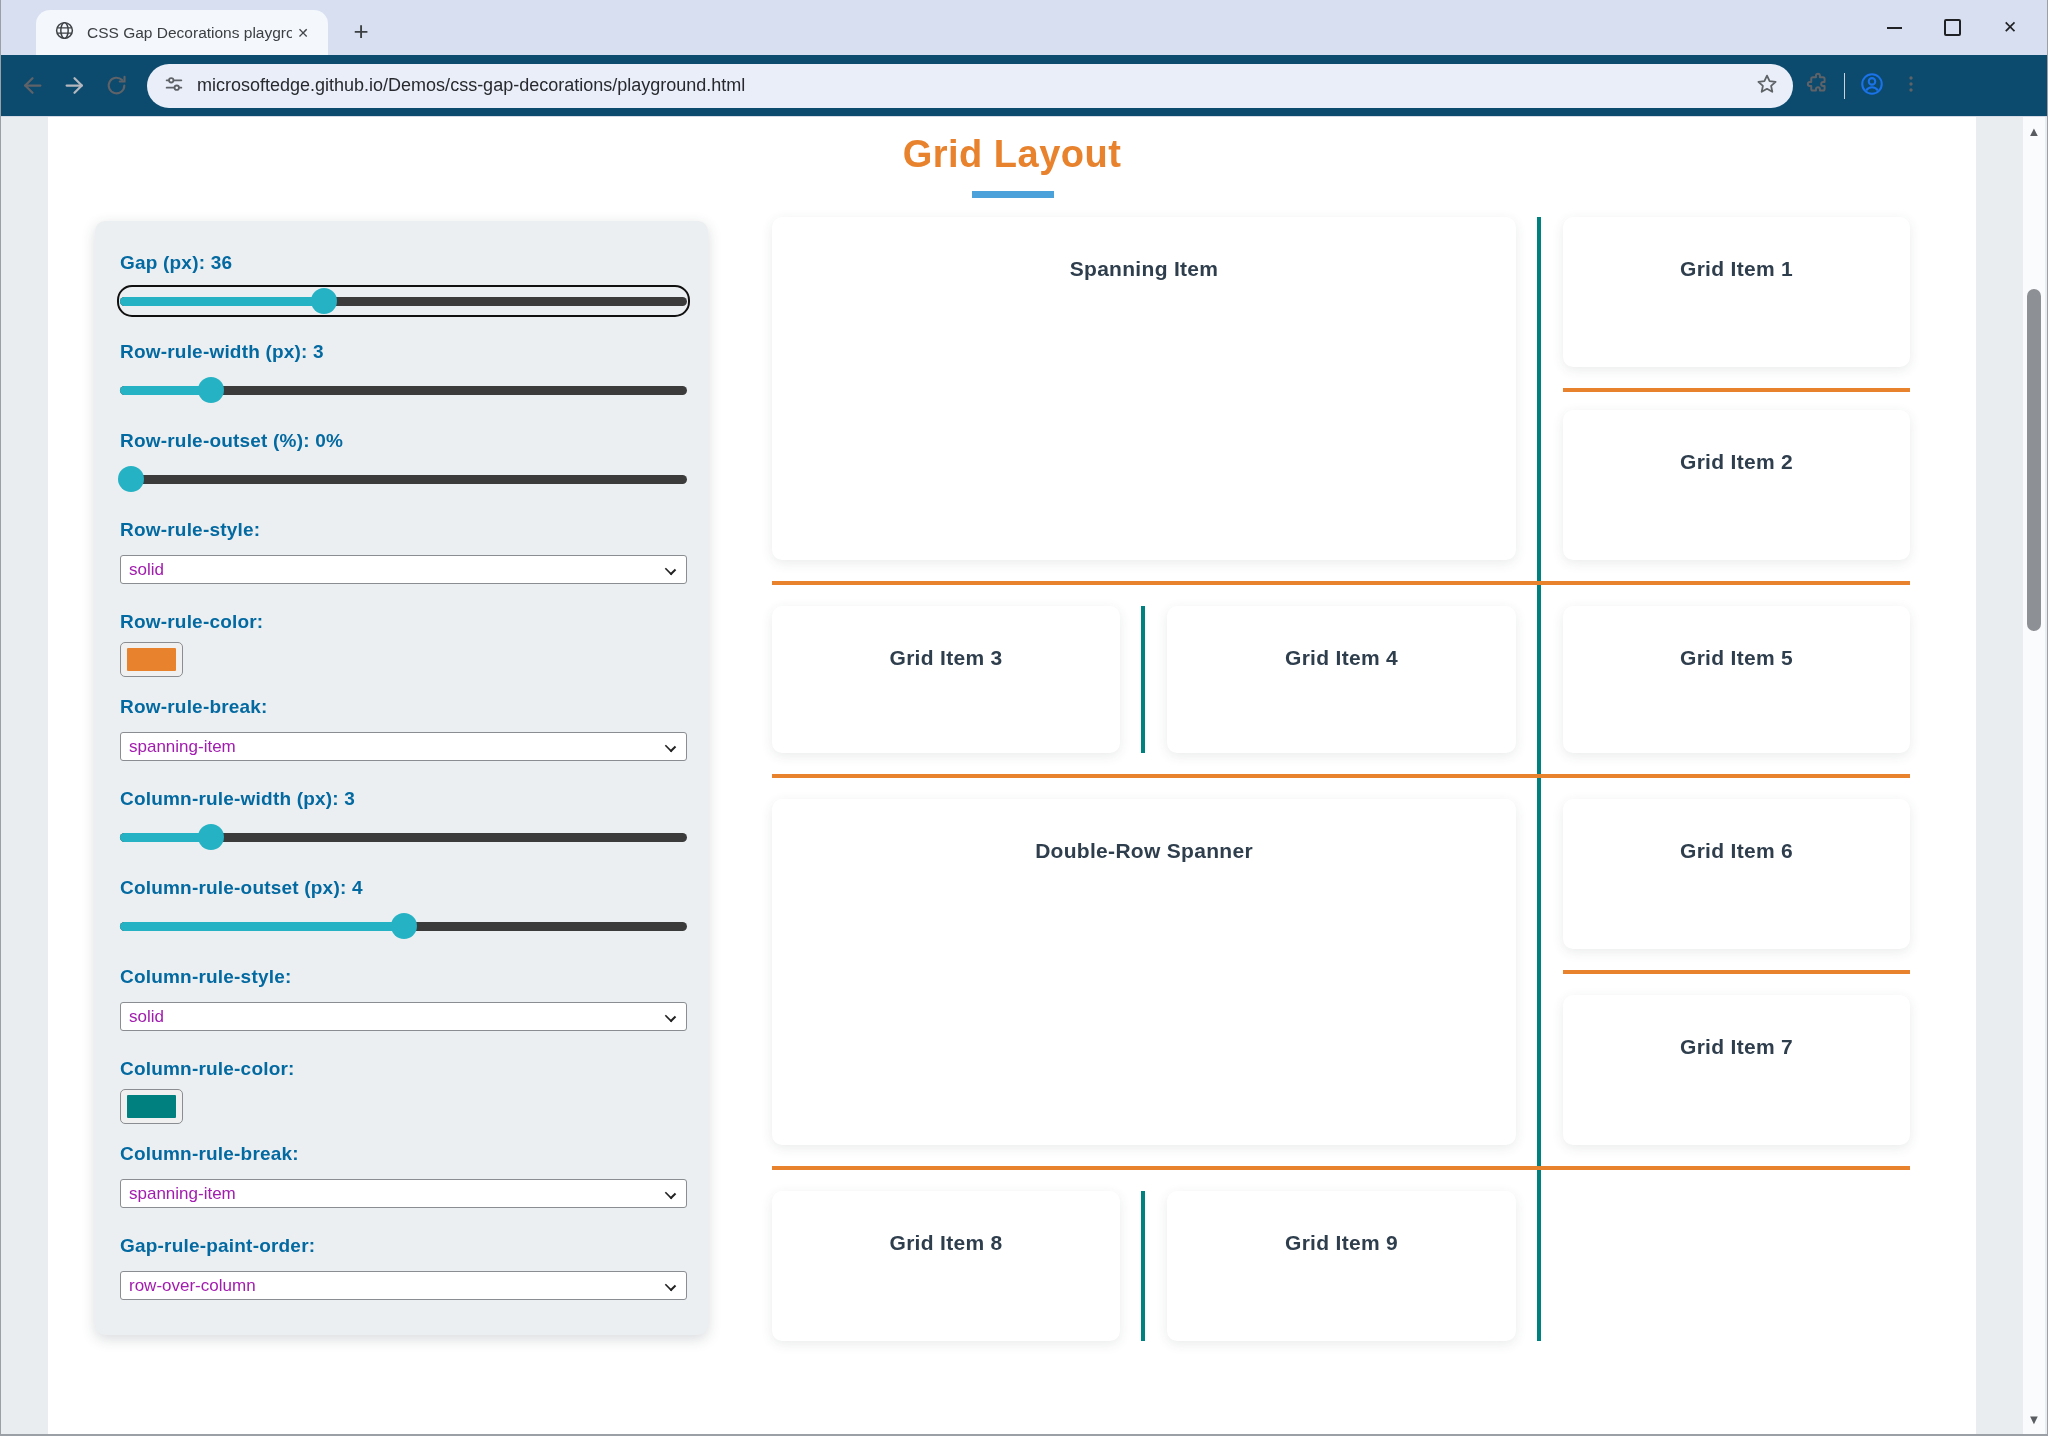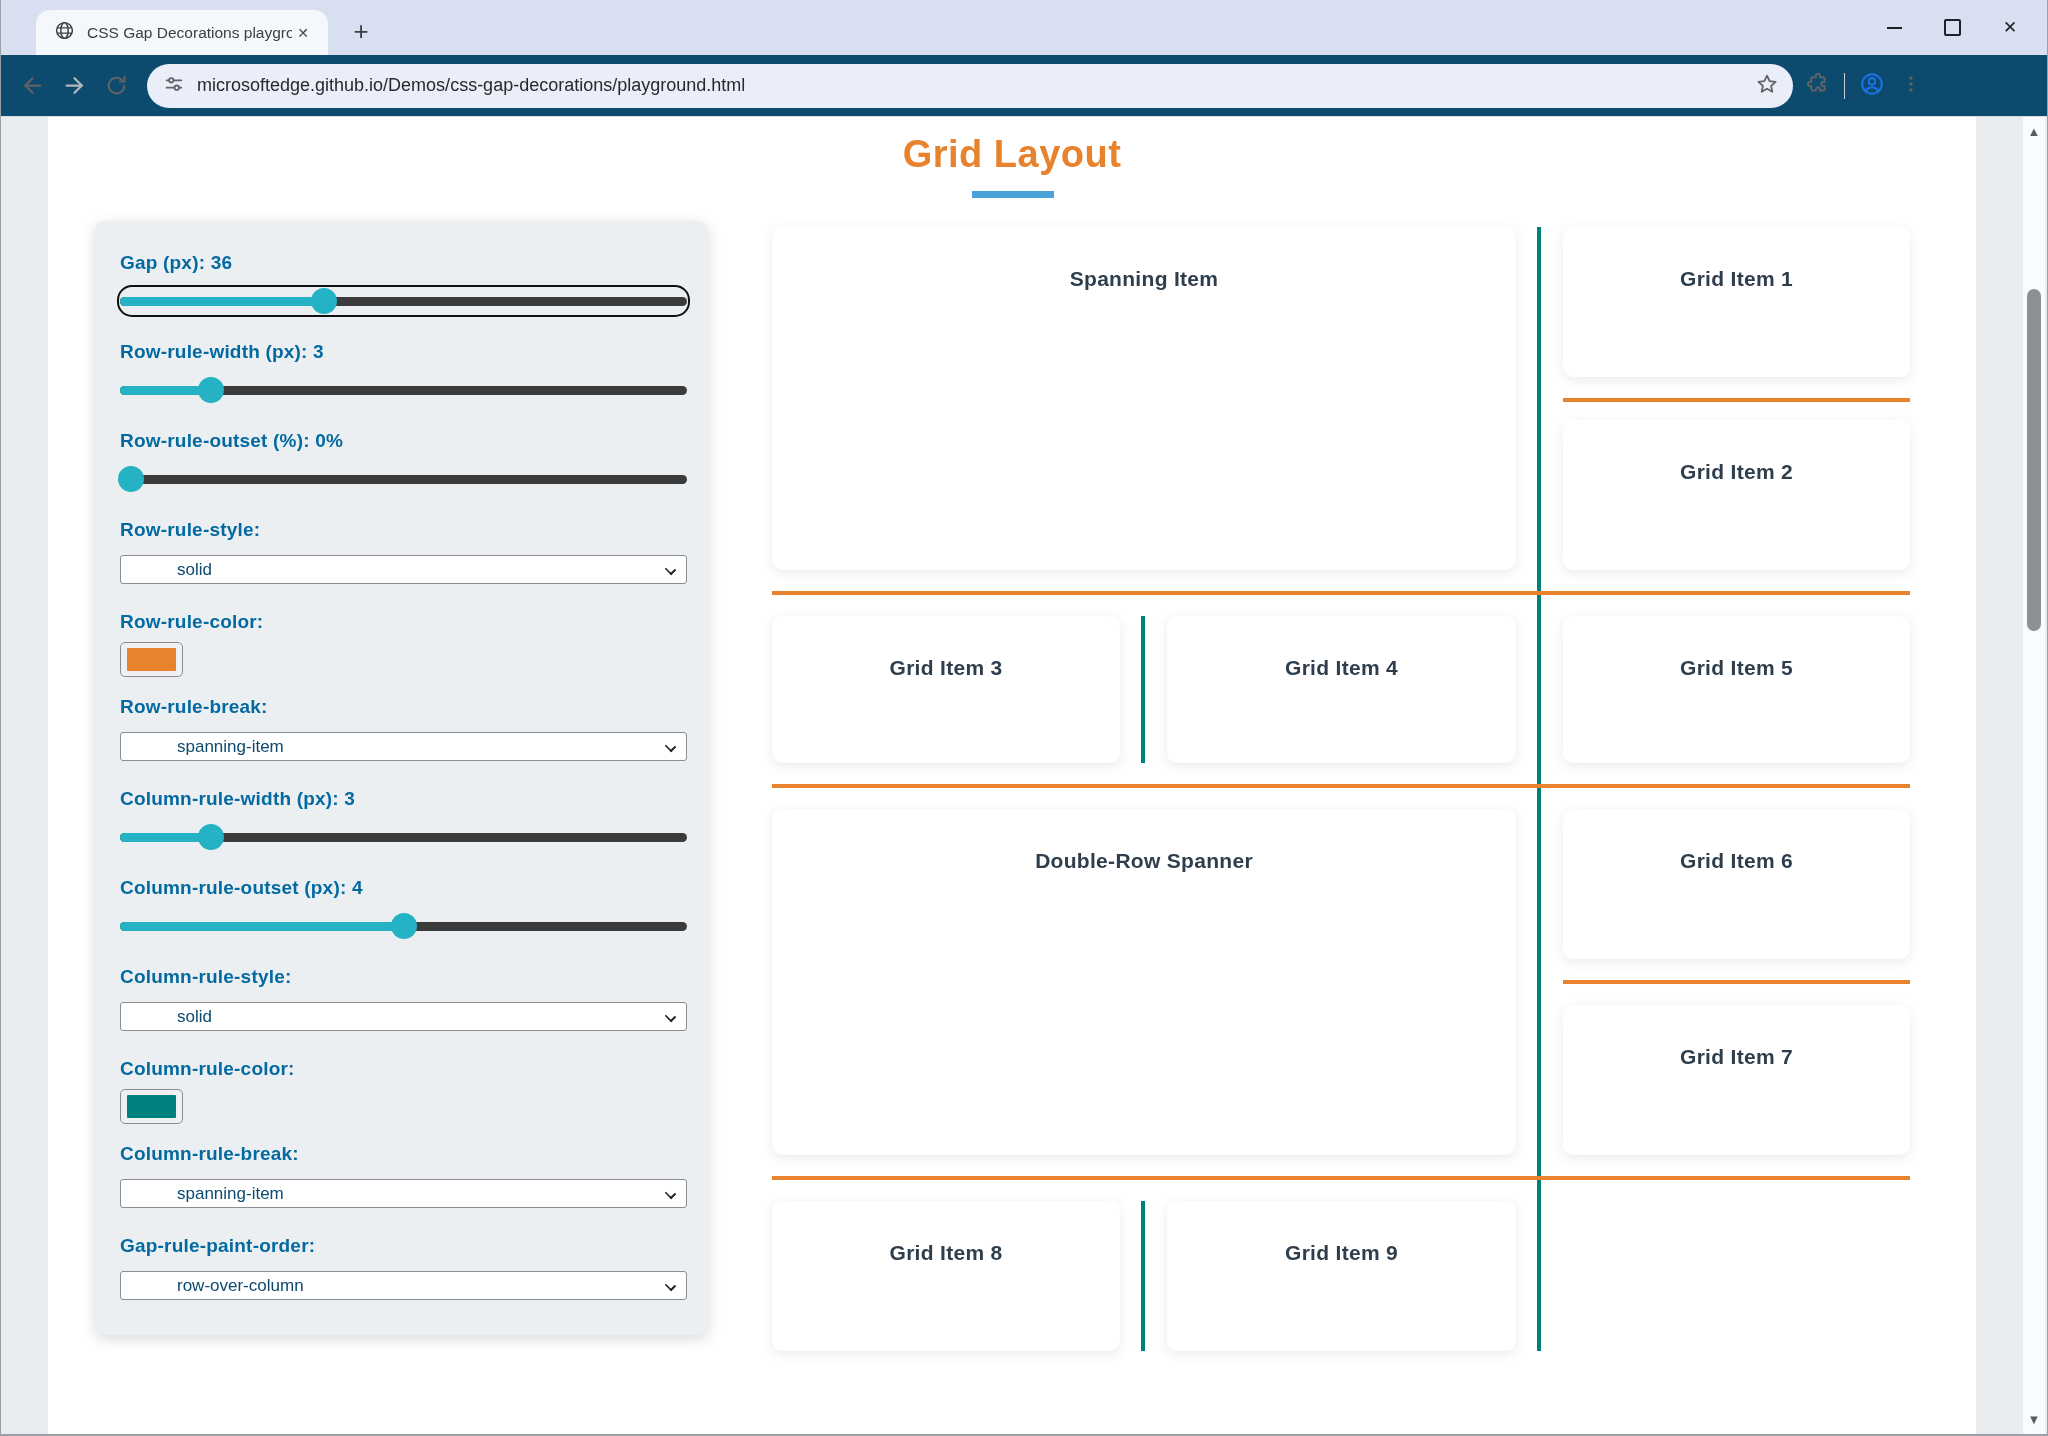--- a/index.html
+++ b/index.html
@@ -49,28 +49,28 @@
   .group-color{margin-bottom:18px;}
   .ctl-label{font-size:19px;font-weight:bold;color:#0369a1;letter-spacing:.2px;margin-bottom:13px;height:24px;line-height:24px;}
   .group-color .ctl-label{margin-bottom:8px;}
   .slider{position:relative;width:567px;height:26px;}
   .slider.focused{outline:2px solid #101010;outline-offset:1px;border-radius:12px;}
   .track{position:absolute;left:0;top:8.5px;width:100%;height:9px;background:#3b3b3b;border-radius:5px;}
   .fill{position:absolute;left:0;top:0;height:9px;width:var(--fill);background:#25b2c4;border-radius:5px;}
   .thumb{position:absolute;top:0;left:calc(var(--fill) - 13px);width:26px;height:26px;border-radius:50%;background:#25b2c4;}
   .select{position:relative;width:567px;height:29px;background:#fff;border:1px solid #8a8d91;border-radius:3px;
           display:flex;align-items:center;padding:0 30px 0 8px;}
-  .sel-text{font-size:17px;color:#0c4a6e;line-height:27px;margin-left:48px;}
+  .sel-text{font-size:17px;color:#a21caf;line-height:27px;}
   .chev{position:absolute;right:11px;top:9px;width:9px;height:9px;border-right:2px solid #222;border-bottom:2px solid #222;
         transform:rotate(45deg) scale(1,.8);transform-origin:center;}
   .colorbox{width:63px;height:35px;background:#f0f0f0;border:1px solid #8a8d91;border-radius:5px;padding:5px 6px;}
   .swatch{width:100%;height:100%;border-radius:1px;}
 
   
-  .grid-area{position:absolute;left:771px;top:110px;width:1138px;height:1124px;}
+  .grid-area{position:absolute;left:771px;top:100px;width:1138px;height:1124px;}
   .card{position:absolute;background:#fff;border-radius:10px;box-shadow:0 3px 12px rgba(45,55,65,.10);
         text-align:center;padding-top:40px;}
   .card-label{font-size:21px;font-weight:bold;color:#2f3e4d;letter-spacing:.3px;}
   .vrule{position:absolute;width:4px;background:#00807f;}
   .hrule{position:absolute;height:4px;background:#e8822d;}
 
   
   .scrollbar{position:absolute;right:2px;top:0;width:22px;height:1318px;background:#fafbfd;}
   .sb-arrow{position:absolute;left:0;width:22px;height:22px;color:#595c60;font-size:13px;text-align:center;line-height:22px;}
   .sb-up{top:4px;} .sb-up::before{content:"\25B2";}

